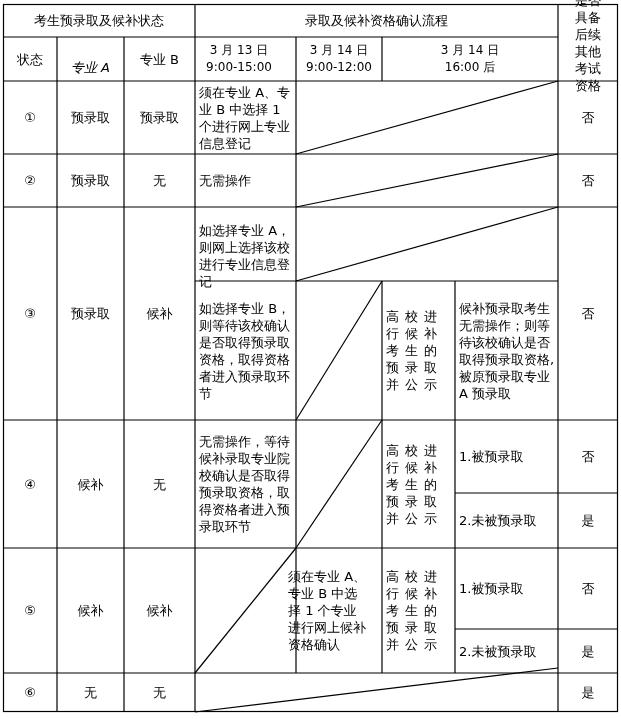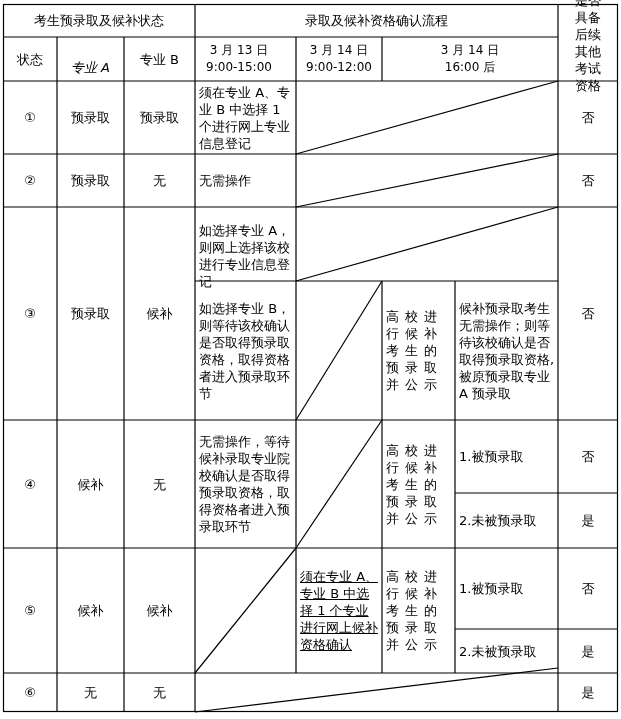--- a/index.html
+++ b/index.html
@@ -91,21 +91,21 @@
 <div class="cell left" style="left:195px;top:420px;width:101px;height:128px;">无需操作，等待候补录取专业院校确认是否取得预录取资格，取得资格者进入预录取环节</div>
 <div class="cell left spaced" style="left:382px;top:420px;width:73px;height:128px;">高校进行候补考生的预录取并公示</div>
 <div class="cell left" style="left:455px;top:420px;width:103px;height:73px;">1.被预录取</div>
 <div class="cell" style="left:558px;top:420px;width:60px;height:73px;">否</div>
 <div class="cell left" style="left:455px;top:493px;width:103px;height:55px;">2.未被预录取</div>
 <div class="cell" style="left:558px;top:493px;width:60px;height:55px;">是</div>
 
 <div class="cell" style="left:3px;top:548px;width:54px;height:125px;">⑤</div>
 <div class="cell" style="left:57px;top:548px;width:67px;height:125px;">候补</div>
 <div class="cell" style="left:124px;top:548px;width:71px;height:125px;">候补</div>
-<div class="cell left" style="left:296px;top:548px;width:86px;height:125px;text-decoration:underline;">须在专业 A、专业 B 中选择 1 个专业进行网上候补资格确认</div>
+<div class="cell left" style="left:284px;top:548px;width:86px;height:125px;">须在专业 A、专业 B 中选择 1 个专业进行网上候补资格确认</div>
 <div class="cell left spaced" style="left:382px;top:548px;width:73px;height:125px;">高校进行候补考生的预录取并公示</div>
 <div class="cell left" style="left:455px;top:548px;width:103px;height:81px;">1.被预录取</div>
 <div class="cell" style="left:558px;top:548px;width:60px;height:81px;">否</div>
 <div class="cell left" style="left:455px;top:629px;width:103px;height:44px;">2.未被预录取</div>
 <div class="cell" style="left:558px;top:629px;width:60px;height:44px;">是</div>
 
 <div class="cell" style="left:3px;top:673px;width:54px;height:39px;">⑥</div>
 <div class="cell" style="left:57px;top:673px;width:67px;height:39px;">无</div>
 <div class="cell" style="left:124px;top:673px;width:71px;height:39px;">无</div>
 <div class="cell" style="left:558px;top:673px;width:60px;height:39px;">是</div>

